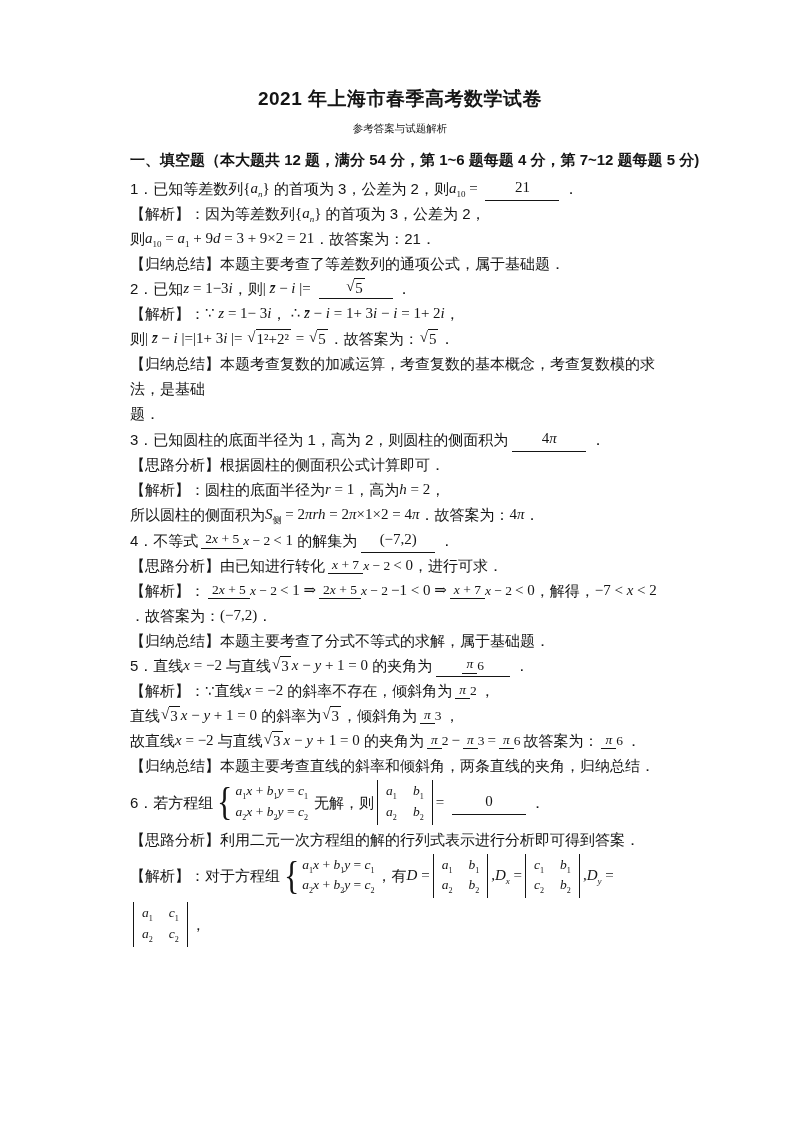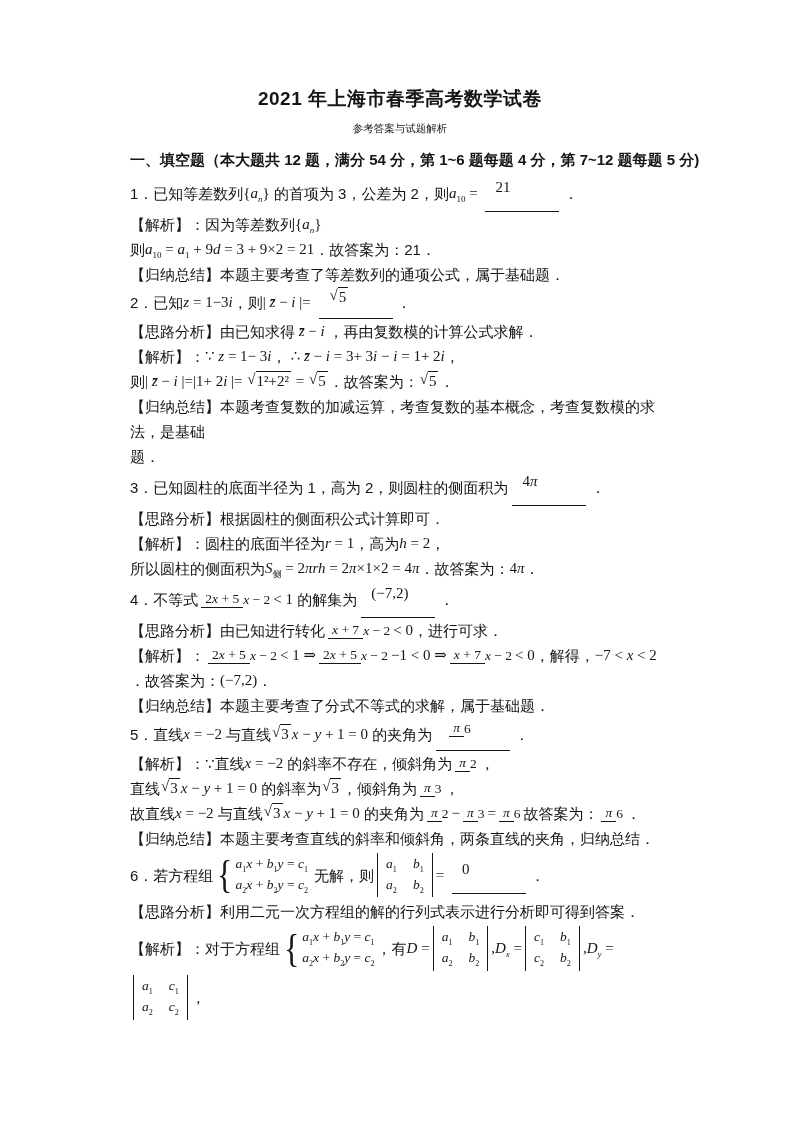--- a/index.html
+++ b/index.html
@@ -54,23 +54,23 @@
     display:inline-grid;grid-template-columns:auto auto;
     gap:3px 16px;
     border-left:1px solid #151515;border-right:1px solid #151515;
     padding:3px 8px;margin:2px 3px;
     vertical-align:middle;line-height:1.15;font-size:13.5px;
   }
   .cases{display:inline-flex;align-items:center;margin:2px 2px;vertical-align:middle;}
   .brace{font-size:40px;font-weight:400;line-height:0.85;margin-right:1px;transform:scaleX(0.8);}
   .crows{display:inline-flex;flex-direction:column;gap:3px;line-height:1.2;font-size:13.5px;}
   .ans{
-    display:inline-flex;justify-content:flex-start;align-items:center;
+    display:inline-flex;justify-content:center;align-items:center;
     min-width:54px;border-bottom:1px solid #151515;
-    padding:0 10px 11px 10px;margin:0 4px;
+    padding:0 10px 0 10px;margin:0 4px;
   }
 </style>
 </head>
 <body>
 
 <div class="page">
   <h1 class="title">2021 年上海市春季高考数学试卷</h1>
   <h2 class="subtitle">参考答案与试题解析</h2>
   <div class="section-heading">一、填空题（本大题共 12 题，满分 54 分，第 1~6 题每题 4 分，第 7~12 题每题 5 分)</div>
   <div id="content">
@@ -80,20 +80,21 @@
         <span class="t"> 的首项为 3，公差为 2，则</span>
         <span class="m"><i>a</i><sub><span>10</span></sub><span> = </span></span>
         <span class="ans">
           <span class="m"><span>21</span></span>
         </span>
         <span class="t">．</span>
       </div>
       <div class="line">
         <span class="t">【解析】：因为等差数列</span>
         <span class="m"><span>{</span><i>a</i><sub><i>n</i></sub><span>}</span></span>
+        <span class="t"> 的首项为 3，公差为 2，</span>
       </div>
       <div class="line">
         <span class="t">则</span>
         <span class="m"><i>a</i><sub><span>10</span></sub><span> = </span><i>a</i><sub><span>1</span></sub><span> + 9</span><i>d</i><span> = 3 + 9×2 = 21</span></span>
         <span class="t">．故答案为：21．</span>
       </div>
       <div class="line">
         <span class="t">【归纳总结】本题主要考查了等差数列的通项公式，属于基础题．</span>
       </div>
       <div class="line">
@@ -103,34 +104,29 @@
         <span class="m"><span>| </span><i>z̄</i><span> − </span><i>i</i><span> |= </span></span>
         <span class="ans">
           <span class="sqrt">
             <span class="sqsym">√</span>
             <span class="sqval"><span>5</span></span>
           </span>
         </span>
         <span class="t">．</span>
       </div>
       <div class="line">
-        <span class="t">【思路分析】由已知求得</span>
-        <span class="m"><span> </span><i>z̄</i><span> − </span><i>i</i><span> </span></span>
-        <span class="t">，再由复数模的计算公式求解．</span>
-      </div>
-      <div class="line">
         <span class="t">【解析】：</span>
         <span class="m"><span>∵ </span><i>z</i><span> = 1− 3</span><i>i</i></span>
         <span class="t">， </span>
-        <span class="m"><span>∴ </span><i>z̄</i><span> − </span><i>i</i><span> = 3+ 3</span><i>i</i><span> − </span><i>i</i><span> = 1+ 2</span><i>i</i></span>
+        <span class="m"><span>∴ </span><i>z̄</i><span> − </span><i>i</i><span> = 1+ 3</span><i>i</i><span> − </span><i>i</i><span> = 1+ 2</span><i>i</i></span>
         <span class="t">，</span>
       </div>
       <div class="line">
         <span class="t">则</span>
-        <span class="m"><span>| </span><i>z̄</i><span> − </span><i>i</i><span> |=|1+ 2</span><i>i</i><span> |= </span></span>
+        <span class="m"><span>| </span><i>z̄</i><span> − </span><i>i</i><span> |=|1+ 3</span><i>i</i><span> |= </span></span>
         <span class="sqrt">
           <span class="sqsym">√</span>
           <span class="sqval"><span>1²+2²</span></span>
         </span>
         <span class="m"><span> = </span></span>
         <span class="sqrt">
           <span class="sqsym">√</span>
           <span class="sqval"><span>5</span></span>
         </span>
         <span class="t">．故答案为：</span>

